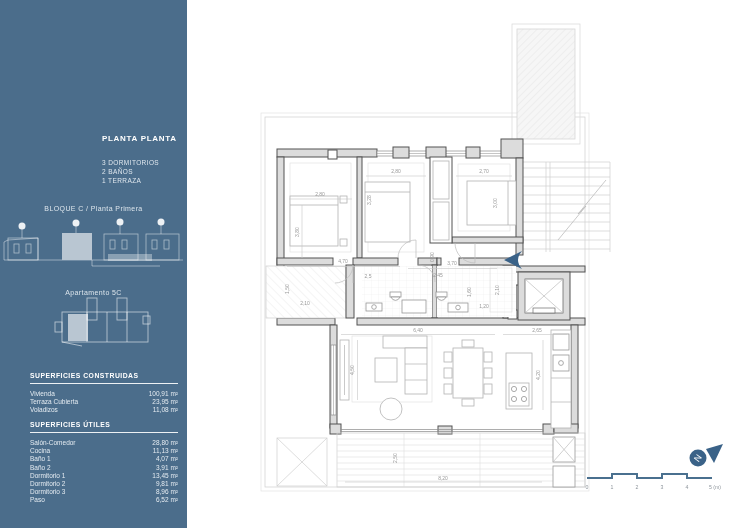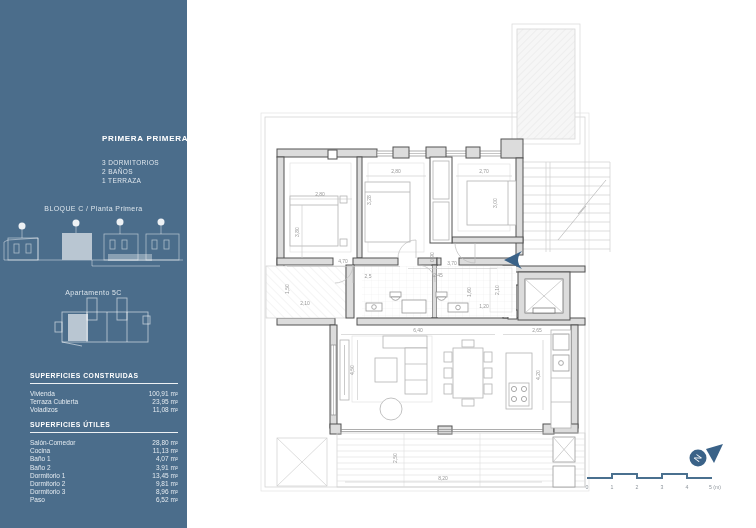--- a/index.html
+++ b/index.html
@@ -337,21 +337,21 @@
     </g>
 
     <g>
       <path d="M706 449 L723 444 L714 463 Z" fill="#3a6288"></path>
       <circle cx="698" cy="458" r="8.5" fill="#3a6288"></circle>
       <text x="698" y="461" text-anchor="middle" fill="#ffffff" font-size="9" font-family="Liberation Sans, sans-serif" transform="rotate(-55 698 458)">N</text>
     </g>
   </svg>
 
   <div class="sidebar">
-    <div class="sb-title">PRIMERA PRIMERA</div>
+    <div class="sb-title">PLANTA PLANTA</div>
 
     <div class="sb-program">
       <div>3 DORMITORIOS</div>
       <div>2 BAÑOS</div>
       <div>1 TERRAZA</div>
     </div>
 
     <div class="sb-block-label">BLOQUE C / Planta Primera</div>
 
     <svg class="sb-svg" style="top:214px" width="187" height="58" viewBox="0 0 187 58">

